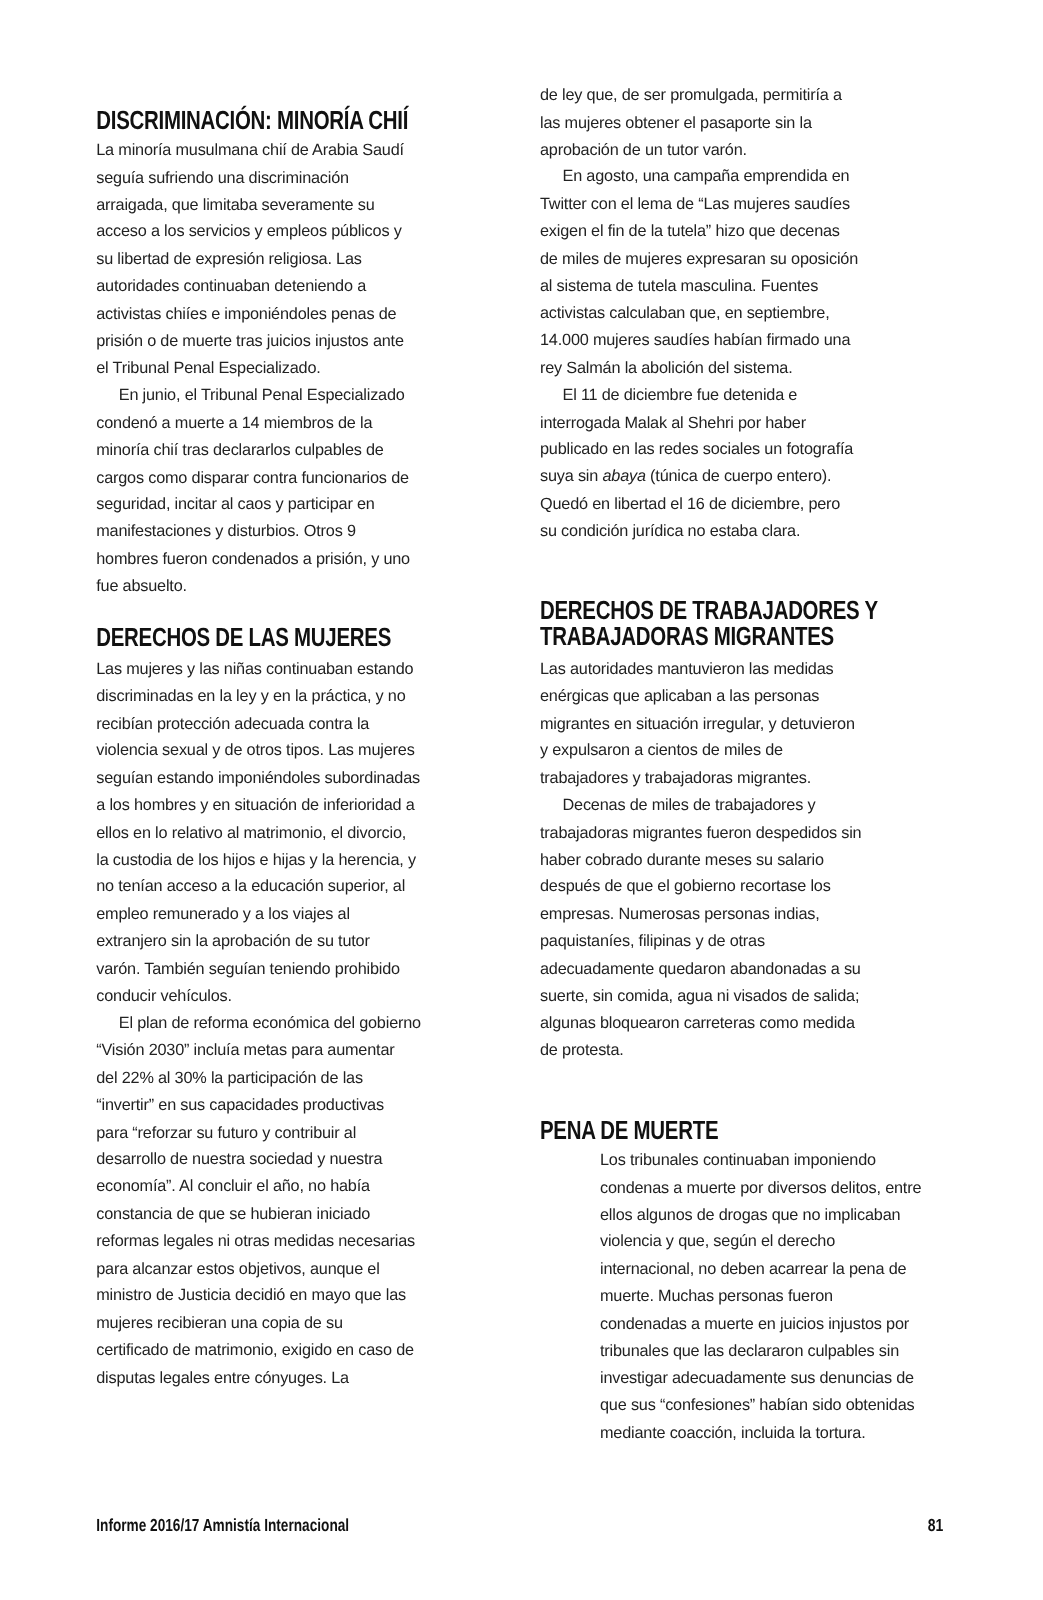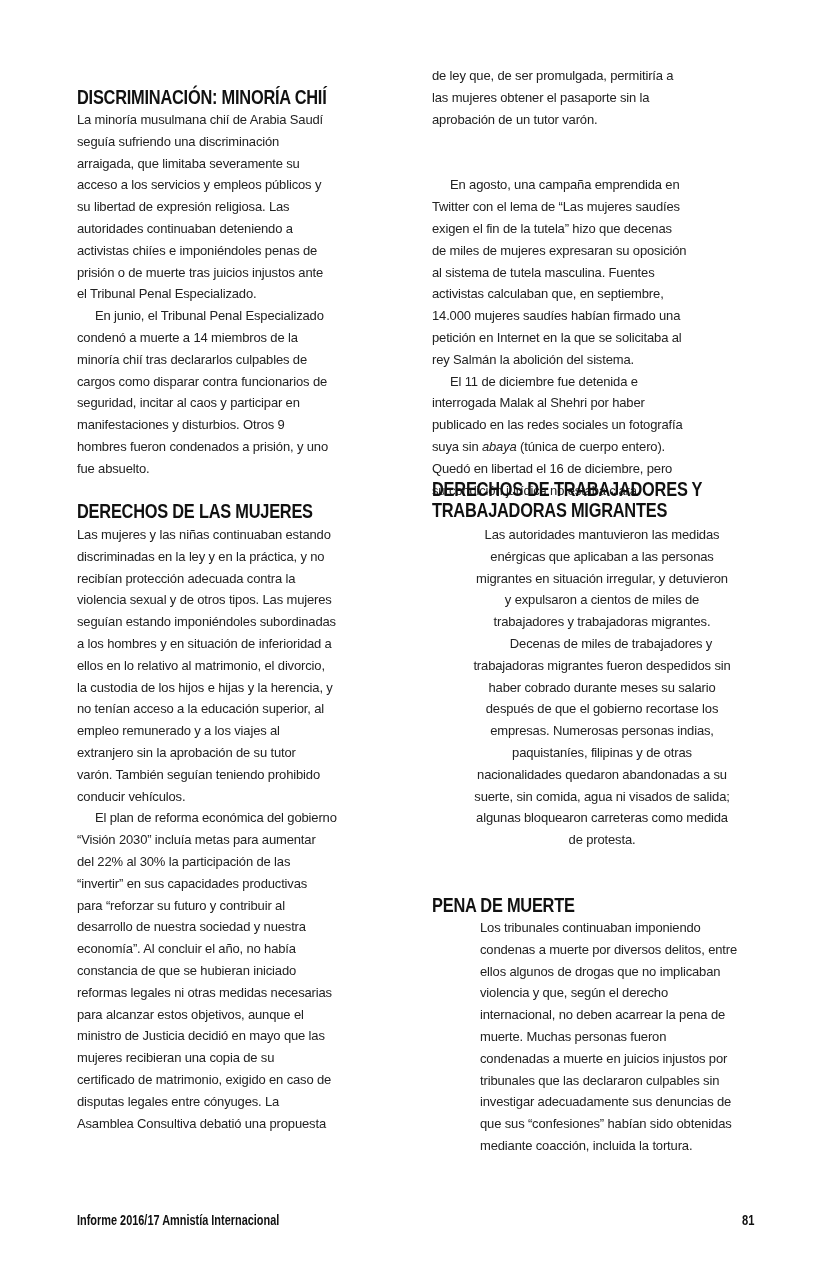--- a/index.html
+++ b/index.html
@@ -134,75 +134,73 @@
       <span class="line">para “reforzar su futuro y contribuir al</span>
       <span class="line">desarrollo de nuestra sociedad y nuestra</span>
       <span class="line">economía”. Al concluir el año, no había</span>
       <span class="line">constancia de que se hubieran iniciado</span>
       <span class="line">reformas legales ni otras medidas necesarias</span>
       <span class="line">para alcanzar estos objetivos, aunque el</span>
       <span class="line">ministro de Justicia decidió en mayo que las</span>
       <span class="line">mujeres recibieran una copia de su</span>
       <span class="line">certificado de matrimonio, exigido en caso de</span>
       <span class="line">disputas legales entre cónyuges. La</span>
-      <span class="line">Asamblea Consultiva debatió una propuesta</span>
     </p>
   </div>
 </div>
 
 <div class="column col-right">
 
   <div class="body-text" style="position:absolute; top:65px; width:340px;">
     <p>
       <span class="line">de ley que, de ser promulgada, permitiría a</span>
       <span class="line">las mujeres obtener el pasaporte sin la</span>
       <span class="line">aprobación de un tutor varón.</span>
     </p>
     <p>
-      <span class="line" style="padding-left:18px;margin-top:44px;">En agosto, una campaña emprendida en</span>
+      <span class="line" style="padding-left:18px;">En agosto, una campaña emprendida en</span>
       <span class="line">Twitter con el lema de “Las mujeres saudíes</span>
       <span class="line">exigen el fin de la tutela” hizo que decenas</span>
       <span class="line">de miles de mujeres expresaran su oposición</span>
       <span class="line">al sistema de tutela masculina. Fuentes</span>
       <span class="line">activistas calculaban que, en septiembre,</span>
       <span class="line">14.000 mujeres saudíes habían firmado una</span>
-      <span class="line">petición en Internet en la que se solicitaba al</span>
       <span class="line">rey Salmán la abolición del sistema.</span>
     </p>
     <p>
       <span class="line" style="padding-left:18px;">El 11 de diciembre fue detenida e</span>
       <span class="line">interrogada Malak al Shehri por haber</span>
       <span class="line">publicado en las redes sociales un fotografía</span>
       <span class="line"><span>suya sin </span><em>abaya</em><span> (túnica de cuerpo entero).</span></span>
       <span class="line">Quedó en libertad el 16 de diciembre, pero</span>
       <span class="line">su condición jurídica no estaba clara.</span>
     </p>
   </div>
 
   <div style="position:absolute; top:478px;">
     <h2 class="heading">DERECHOS DE TRABAJADORES Y</h2>
     <h2 class="heading">TRABAJADORAS MIGRANTES</h2>
   </div>
 
-  <div class="body-text" style="position:absolute; top:524px; width:340px;text-align:center;">
+  <div class="body-text" style="position:absolute; top:524px; width:340px;">
     <p>
       <span class="line">Las autoridades mantuvieron las medidas</span>
       <span class="line">enérgicas que aplicaban a las personas</span>
       <span class="line">migrantes en situación irregular, y detuvieron</span>
       <span class="line">y expulsaron a cientos de miles de</span>
       <span class="line">trabajadores y trabajadoras migrantes.</span>
     </p>
     <p>
       <span class="line" style="padding-left:18px;">Decenas de miles de trabajadores y</span>
       <span class="line">trabajadoras migrantes fueron despedidos sin</span>
       <span class="line">haber cobrado durante meses su salario</span>
       <span class="line">después de que el gobierno recortase los</span>
       <span class="line">empresas. Numerosas personas indias,</span>
       <span class="line">paquistaníes, filipinas y de otras</span>
-      <span class="line">nacionalidades quedaron abandonadas a su</span>
+      <span class="line">adecuadamente quedaron abandonadas a su</span>
       <span class="line">suerte, sin comida, agua ni visados de salida;</span>
       <span class="line">algunas bloquearon carreteras como medida</span>
       <span class="line">de protesta.</span>
     </p>
   </div>
 
   <h2 class="heading" style="position:absolute; top:894px;">PENA DE MUERTE</h2>
 
   <div class="body-text" style="position:absolute; top:917px; width:340px;margin-left:48px;">
     <p>

